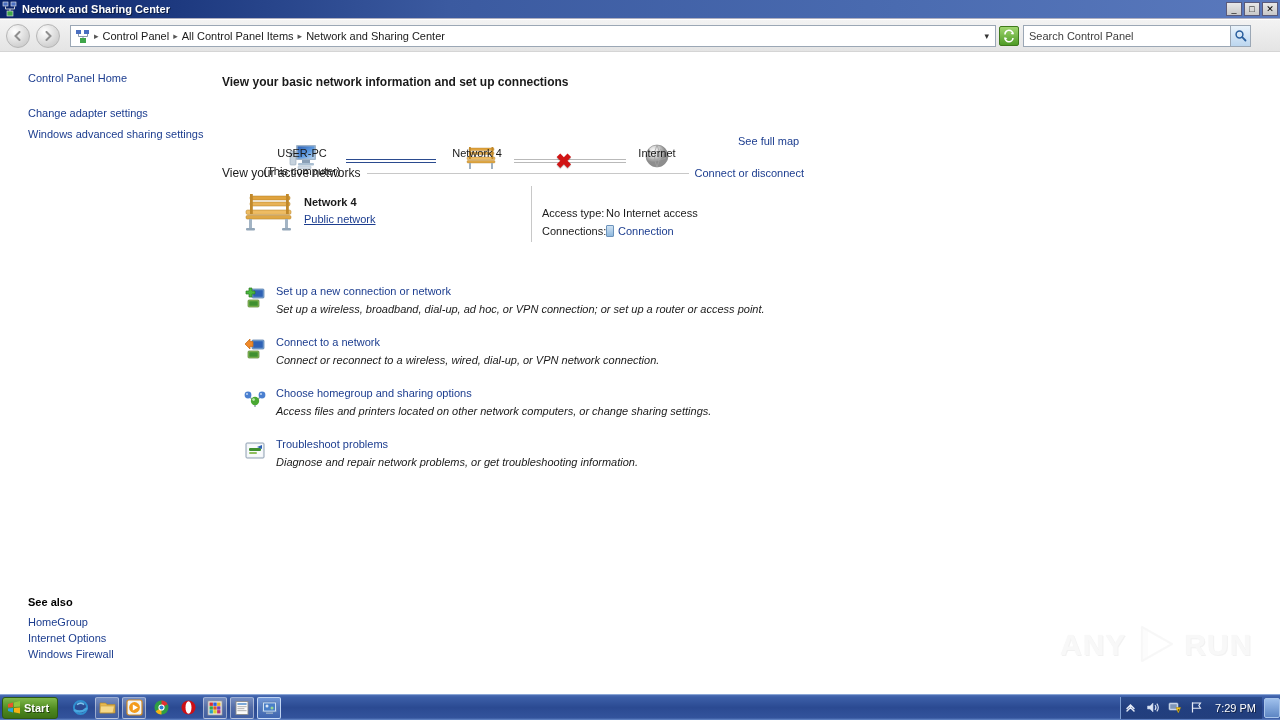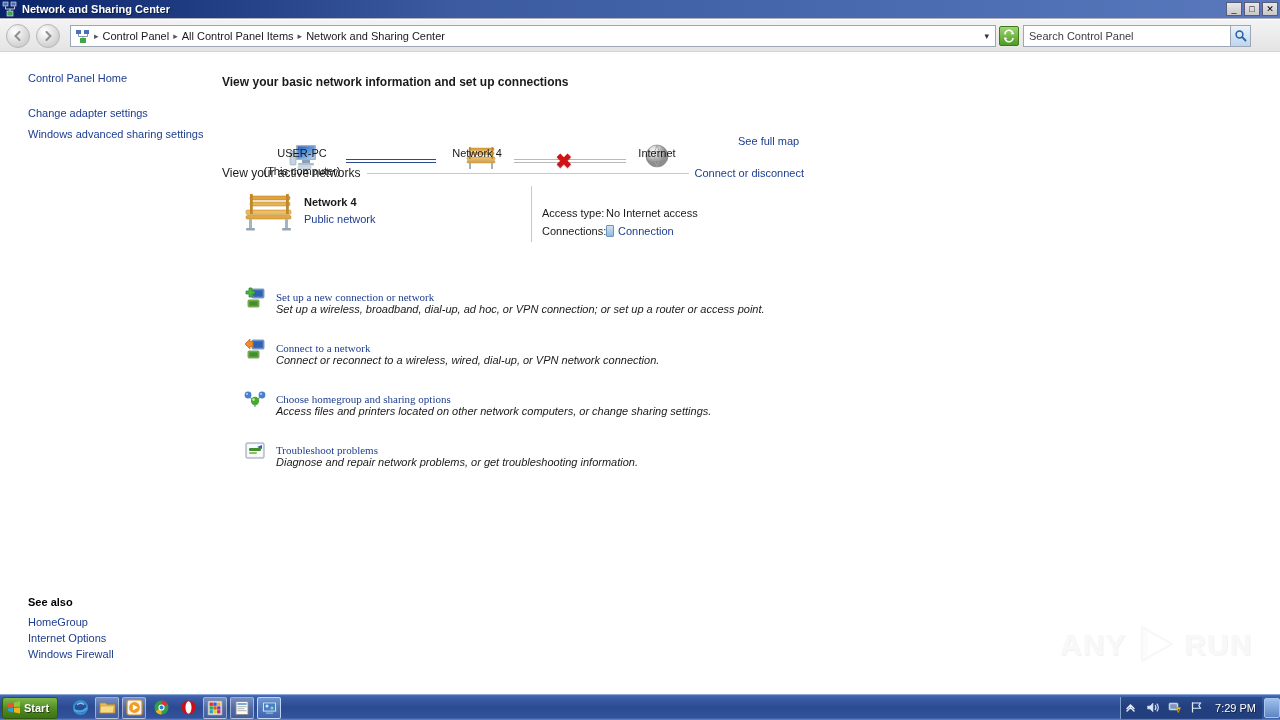--- a/index.html
+++ b/index.html
@@ -163,41 +163,41 @@
   #sec-active { top: 113px; }
   #sec-change { top: 216px; }
 
   
   #active-block { position: absolute; left: 8px; top: 133px; width: 590px; height: 62px; }
   .icon-bench-lg { position: absolute; left: 20px; top: 6px; width: 54px; height: 40px; }
   #an-name {
     position: absolute; left: 82px; top: 10px;
     font-size: 11px; font-weight: bold; color: #1a1a1a;
   }
-  #an-type { position: absolute; left: 82px; top: 27px; font-size: 11px; color: #1c3d8f; }
+  #an-type { position: absolute; left: 82px; top: 27px; font-size: 11px; color: #1c3d8f; text-decoration: underline; }
   #an-divider { position: absolute; left: 309px; top: 0px; width: 1px; height: 56px; background: #c8c8c8; }
   #an-details { position: absolute; left: 320px; top: 18px; }
   .det-row { display: flex; align-items: center; height: 18px; }
   .det-label { width: 64px; font-size: 11px; color: #1a1a1a; }
   .det-value { font-size: 11px; color: #1a1a1a; }
   .det-value.link { color: #1c3d8f; cursor: pointer; }
   .conn-icon {
     width: 8px; height: 12px; margin-right: 4px;
     background: linear-gradient(to bottom,#cfe2f3,#8fb8dd);
     border: 1px solid #6b93bb; border-radius: 1px;
     display: inline-block;
   }
 
   
   #settings-list { position: absolute; left: 8px; top: 232px; width: 600px; }
   .setting-item { position: relative; height: 51px; }
   .setting-icon { position: absolute; left: 22px; top: 2px; width: 22px; height: 22px; }
   .setting-title {
-    position: absolute; left: 54px; top: 6px;
-    font-size: 11px; color: #1c3d8f; cursor: pointer; font-family: Liberation Serif, serif;
+    position: absolute; left: 54px; top: 0px;
+    font-size: 11px; color: #1c3d8f; cursor: pointer;
   }
   .setting-desc {
     position: absolute; left: 54px; top: 18px;
     font-size: 11px; color: #1a1a1a; font-style: italic;
   }
 
   
   #watermark {
     position: absolute; left: 1060px; top: 614px;
     width: 170px; height: 62px;

